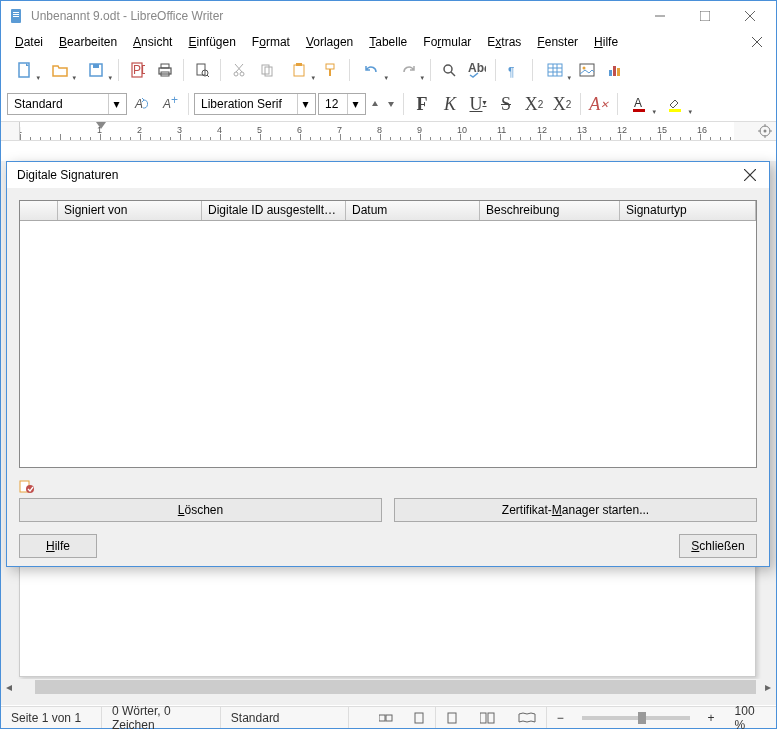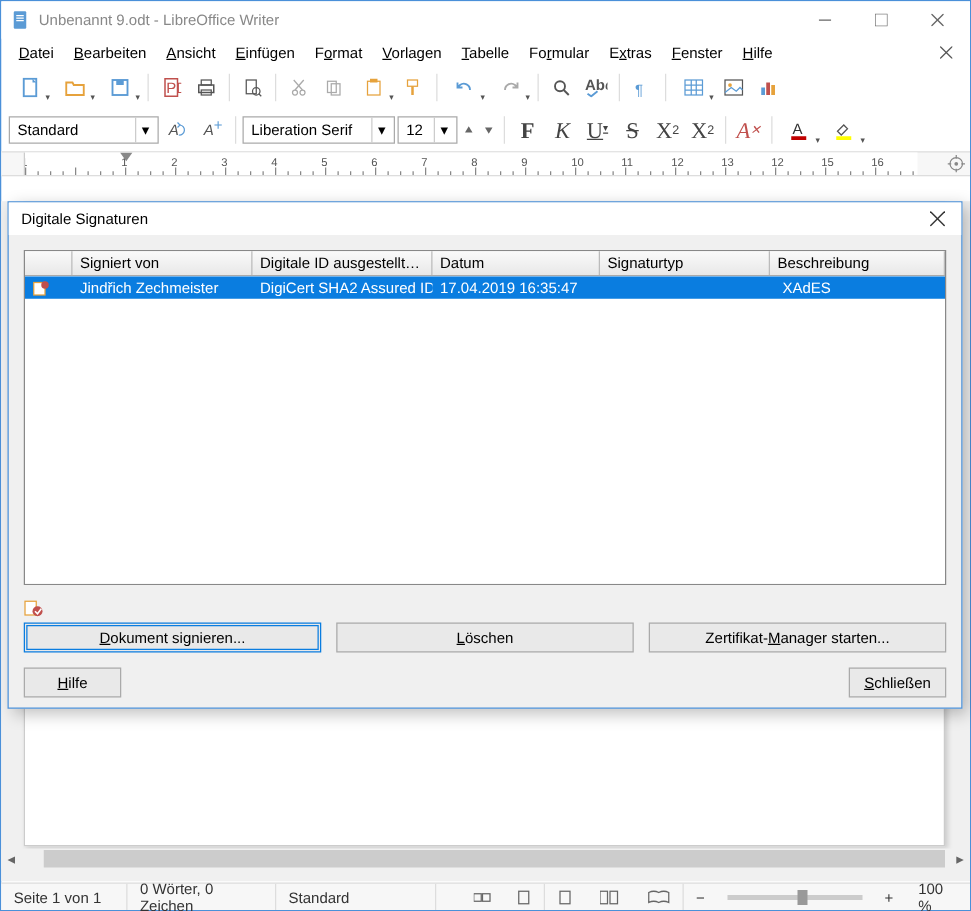--- a/index.html
+++ b/index.html
@@ -595,55 +595,37 @@
       </span>
   </div>
   <div class="dlg-body">
 
     <div class="grid">
       <div class="grid-head">
         <div class="col col-icon"></div>
         <div class="col col-signed">Signiert von</div>
         <div class="col col-issuer">Digitale ID ausgestellt du...</div>
         <div class="col col-date">Datum</div>
+        <div class="col col-desc">Beschreibung</div>
         <div class="col col-type">Signaturtyp</div>
-        <div class="col col-desc">Beschreibung</div>
-      </div>
-      <div class="grid-body">
-        <div class="grid-row sel">
-          <div class="cell col-icon">
-              <svg width="14" height="14">
-                <rect x="1" y="3" width="9" height="10" fill="#fff" stroke="#e6a23c"></rect>
-                <circle cx="10" cy="5" r="3" fill="#c0504d"></circle>
-              </svg>
-            </div>
-          <div class="cell col-signed">Jindřich Zechmeister</div>
-          <div class="cell col-issuer">DigiCert SHA2 Assured ID</div>
-          <div class="cell col-date">17.04.2019 16:35:47</div>
-          <div class="cell col-desc"></div>
-          <div class="cell col-type">XAdES</div>
-        </div>
       </div>
     </div>
 
     <div class="status-row">
       <span>
           <svg width="16" height="16">
             <rect x="1" y="3" width="9" height="11" fill="#fff" stroke="#e6a23c"></rect>
             <circle cx="11" cy="11" r="4" fill="#c0504d"></circle>
             <path d="M9 11 L11 13 L14 9" stroke="#fff" fill="none" stroke-width="1.3"></path>
           </svg>
         </span>
     </div>
 
 
     <div class="btn-row">
-      <div class="btn focus">
-          <span><u>D</u>okument signieren...</span>
-        </div>
       <div class="btn">
           <span><u>L</u>öschen</span>
         </div>
       <div class="btn">
           <span>Zertifikat-<u>M</u>anager starten...</span>
         </div>
     </div>
 
     <div class="bottom-row">
       <div class="btn">

